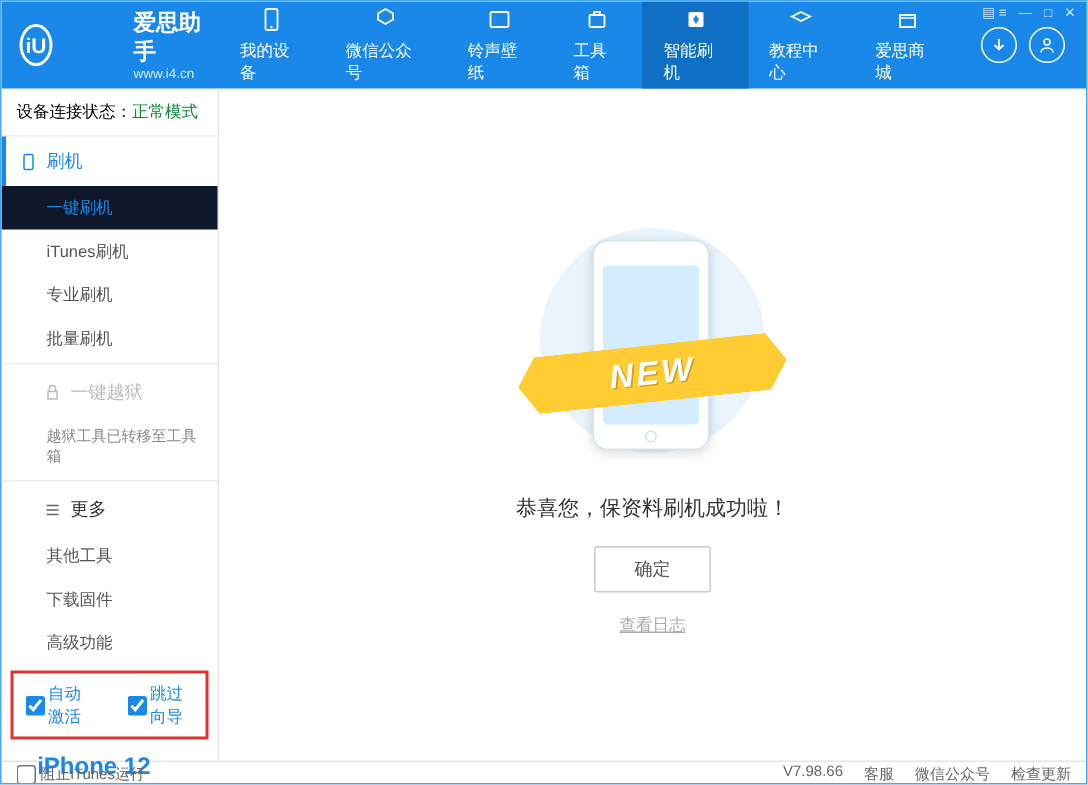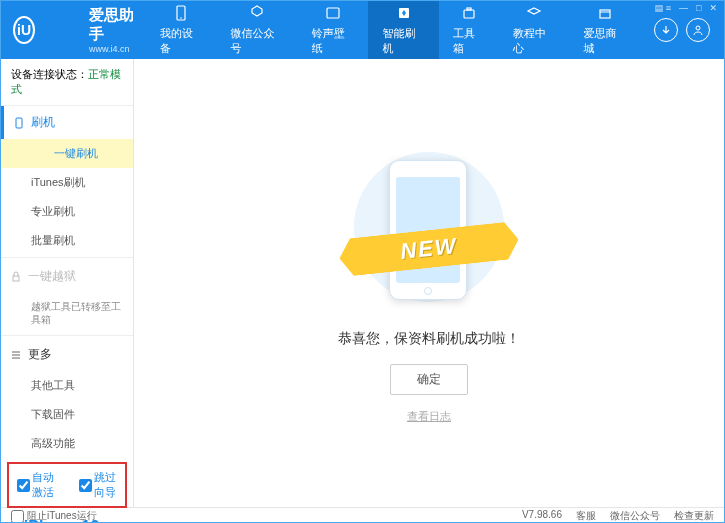--- a/index.html
+++ b/index.html
@@ -9,27 +9,27 @@
 .logo-icon { width: 28px; height: 28px; border: 2px solid #fff; border-radius: 50%; display: flex; align-items: center; justify-content: center; font-weight: bold; font-size: 14px; margin-right: 6px; }
 .logo-text { font-size: 15px; font-weight: bold; }
 .logo-url { font-size: 9px; opacity: 0.8; }
 .nav { display: flex; flex: 1; height: 100%; }
 .nav-item { padding: 0 14px; display: flex; flex-direction: column; align-items: center; justify-content: center; font-size: 11px; cursor: pointer; height: 100%; }
 .nav-item.active { background: #0e6fc5; }
 .nav-icon { width: 18px; height: 18px; margin-bottom: 4px; display: flex; align-items: center; justify-content: center; }
 .user-area { display: flex; align-items: center; gap: 8px; padding: 0 14px; }
 .user-circ { width: 24px; height: 24px; border: 1.5px solid #fff; border-radius: 50%; display: flex; align-items: center; justify-content: center; }
 .body { display: flex; height: 448px; }
-.sidebar { width: 133px; border-right: 1px solid #e5e5e5; display: flex; flex-direction: column; font-size: 12px; }
+.sidebar { width: 145px; border-right: 1px solid #e5e5e5; display: flex; flex-direction: column; font-size: 12px; }
 .conn-status { padding: 8px 10px; font-size: 11px; border-bottom: 1px solid #eee; }
 .conn-value { color: #0d8a3a; }
-.sb-section { padding: 8px 9px; display: flex; align-items: center; gap: 6px; color: #333; cursor: pointer; }
+.sb-section { padding: 8px 28px; display: flex; align-items: center; gap: 6px; color: #333; cursor: pointer; }
 .sb-section.active-sec { color: #1a88e8; border-left: 3px solid #1a88e8; padding-left: 9px; }
 .sb-item { padding: 7px 12px 7px 30px; color: #555; cursor: pointer; font-size: 11px; }
-.sb-item.active { background: #fef9c3; color: #1a88e8; text-align: center; }
+.sb-item.active { background: #0f172a; color: #1a88e8; }
 .sb-item.sub { font-size: 10px; color: #888; line-height: 1.3; }
 .sb-spacer { flex: 1; }
 .check-row { display: flex; gap: 24px; padding: 6px 8px; font-size: 11px; color: #1a88e8; border: 2px solid #d33; margin: 4px 6px; }
 .check-row label { display: flex; align-items: center; gap: 2px; cursor: pointer; }
 .check-row input { accent-color: #1a88e8; }
 .device-box { padding: 6px 10px; }
 .device-name { color: #1a88e8; font-size: 16px; display: flex; align-items: center; gap: 4px; font-weight: bold; }
 .device-storage { display: inline-block; border: 1px solid #ccc; border-radius: 3px; padding: 1px 5px; font-size: 9px; color: #777; margin: 2px 0; }
 .main { flex: 1; display: flex; flex-direction: column; align-items: center; justify-content: center; position: relative; }
 .illustration { width: 200px; height: 170px; position: relative; margin-bottom: 18px; }
@@ -77,37 +77,37 @@
         <span>微信公众号</span>
       </div>
     <div class="nav-item">
         <div class="nav-icon">
           <svg width="16" height="16" viewBox="0 0 16 16">
             <rect x="2" y="3" width="12" height="10" rx="1" fill="none" stroke="#fff" stroke-width="1.2"></rect>
           </svg>
         </div>
         <span>铃声壁纸</span>
       </div>
+    <div class="nav-item">
+        <div class="nav-icon">
+          <svg width="16" height="16" viewBox="0 0 16 16">
+            <rect x="3" y="5" width="10" height="8" rx="1" fill="none" stroke="#fff" stroke-width="1.2"></rect>
+            <rect x="6" y="3" width="4" height="2" fill="none" stroke="#fff" stroke-width="1.2"></rect>
+          </svg>
+        </div>
+        <span>工具箱</span>
+      </div>
     <div class="nav-item active">
         <div class="nav-icon">
           <svg width="16" height="16" viewBox="0 0 16 16">
             <rect x="3" y="3" width="10" height="10" rx="1" fill="#fff"></rect>
             <path d="M6 8l2-3 2 3-2 3z" fill="#1a88e8"></path>
           </svg>
         </div>
         <span>智能刷机</span>
-      </div>
-    <div class="nav-item">
-        <div class="nav-icon">
-          <svg width="16" height="16" viewBox="0 0 16 16">
-            <rect x="3" y="5" width="10" height="8" rx="1" fill="none" stroke="#fff" stroke-width="1.2"></rect>
-            <rect x="6" y="3" width="4" height="2" fill="none" stroke="#fff" stroke-width="1.2"></rect>
-          </svg>
-        </div>
-        <span>工具箱</span>
       </div>
     <div class="nav-item">
         <div class="nav-icon">
           <svg width="16" height="16" viewBox="0 0 16 16">
             <path d="M8 3l6 3-6 3-6-3z" fill="none" stroke="#fff" stroke-width="1.2"></path>
           </svg>
         </div>
         <span>教程中心</span>
       </div>
     <div class="nav-item">

